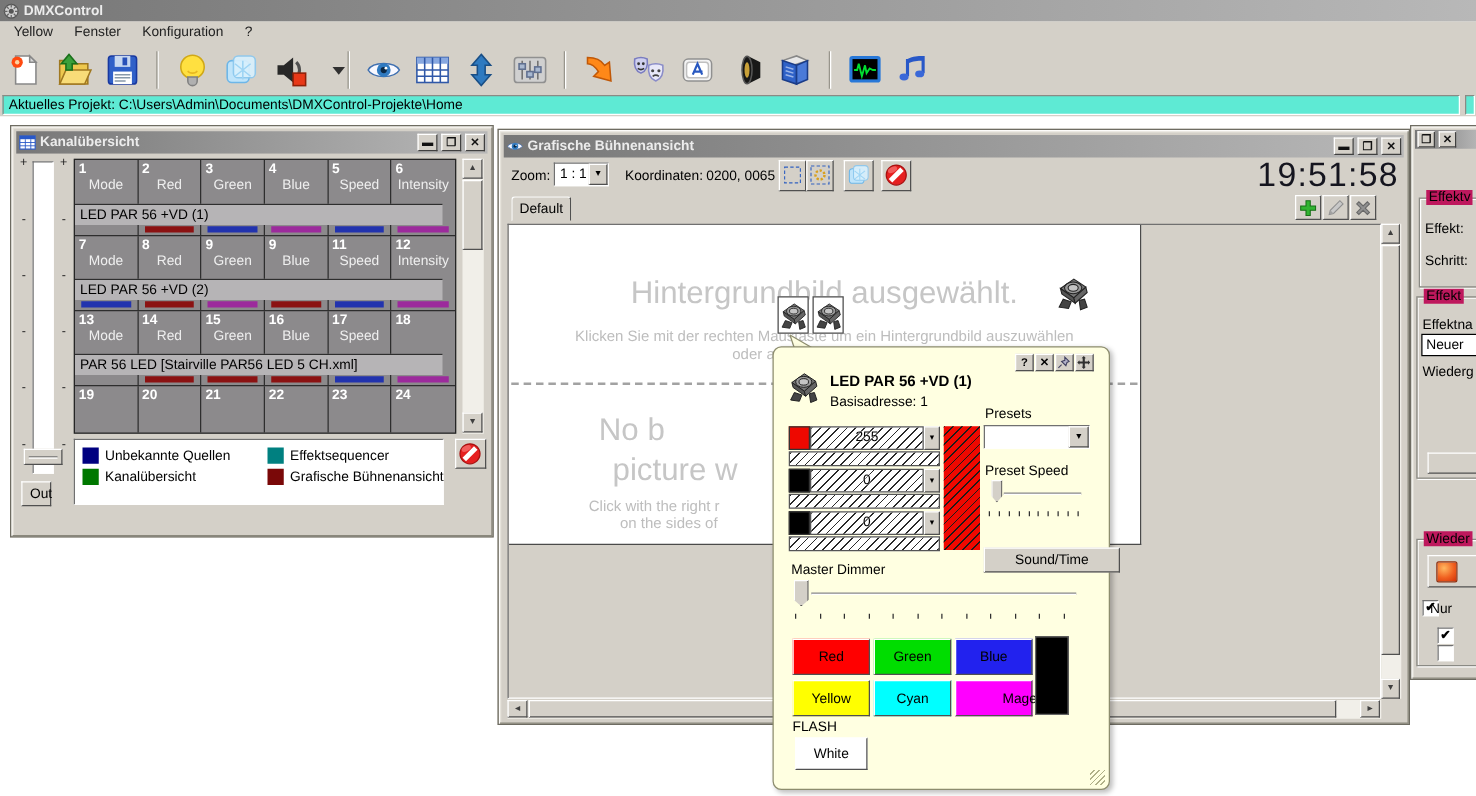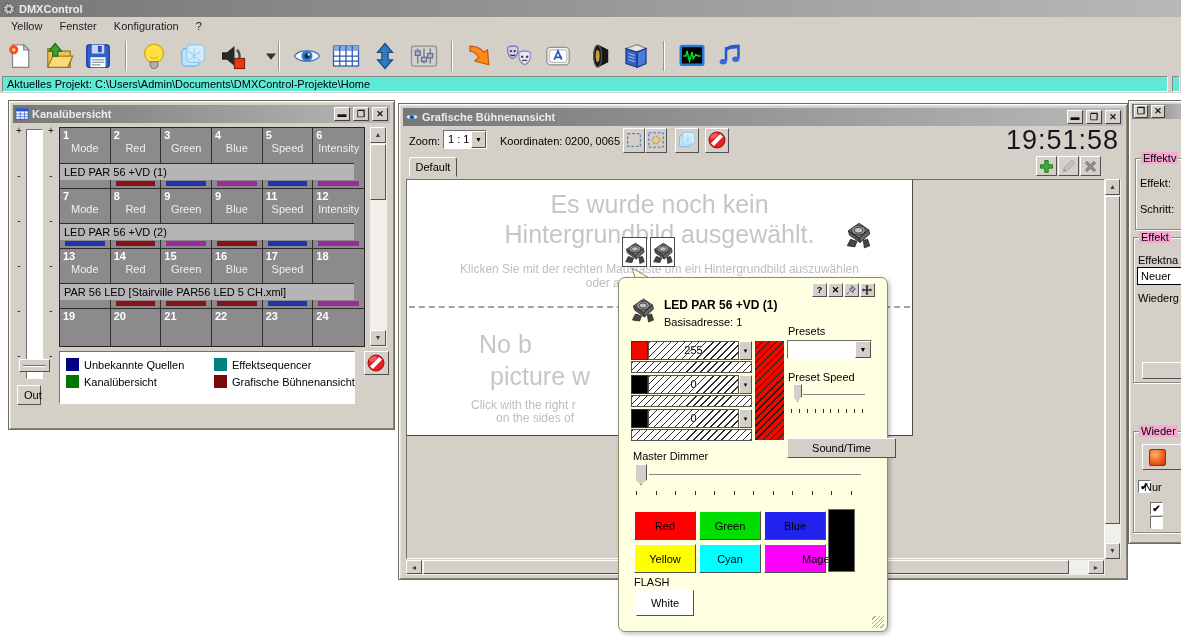--- a/index.html
+++ b/index.html
@@ -64,21 +64,21 @@
   .pval{position:absolute;left:0;right:0;top:2px;text-align:center;font-size:11px;color:#000;
         text-shadow:0 0 2px #fff,0 0 2px #fff;}
   .pspin{width:13px;flex:0 0 auto;font-size:7px;text-align:center;line-height:17px;}
   .pstrip{height:12px;margin-bottom:2px;border:1px solid #555;}
   .clrbtn{position:absolute;width:62px;height:29px;border:1px solid;border-color:#fff #505050 #505050 #fff;
           font-size:11px;color:#000;text-align:center;font-family:"Liberation Sans",sans-serif;}
   .tickrow{position:absolute;display:flex;justify-content:space-between;}
   .tick{width:1px;height:4px;background:#303030;}
   
   .grp{position:absolute;border:1px solid #8a8a84;box-shadow:inset 1px 1px 0 #fff, 1px 1px 0 #fff;}
-  .grplbl{position:absolute;top:-7px;left:5px;background:#f9a8d4;padding:0 2px;font-size:11px;white-space:nowrap;}
+  .grplbl{position:absolute;top:-7px;left:5px;background:#be185d;padding:0 2px;font-size:11px;white-space:nowrap;}
   .cb{position:absolute;width:13px;height:13px;background:#fff;border:1px solid;border-color:#707070 #fff #fff #707070;
       font-size:10px;line-height:11px;text-align:center;font-weight:bold;}
   .fixture{position:absolute;}
   .fixture svg{width:100%;height:100%;}
   .fixbox{background:#fff;border:1px solid #4a4a4a;}
   .grip{position:absolute;right:3px;bottom:3px;width:12px;height:12px;
         background:repeating-linear-gradient(135deg,transparent 0 2px,#b0b089 2px 3px);}
 </style>
 </head>
 <body>
@@ -568,21 +568,20 @@
       <span style="display:block;width:17px;height:16px;">
           <svg viewBox="0 0 20 20">
             <path d="M4 6l2-2 4 4 4-4 2 2-4 4 4 4-2 2-4-4-4 4-2-2 4-4z" fill="#909090" stroke="#686868"></path>
           </svg>
         </span>
     </button>
   </div>
 
   <div class="abs" style="left:7px;top:75px;width:699px;height:380px;background:#d4d0c8;border:1px solid;border-color:#707070 #fff #fff #707070;overflow:hidden;">
     <div style="position:absolute;left:0;top:0;width:506px;height:256px;background:#fff;border-right:1px solid #4a4a4a;border-bottom:1px solid #4a4a4a;">
-      <div class="bigmsg" style="top:10px;">Es wurde noch kein</div>
       <div class="bigmsg" style="top:40px;">Hintergrundbild ausgewählt.</div>
       <div class="hintmsg" style="top:82px;">Klicken Sie mit der rechten Maustaste um ein Hintergrundbild auszuwählen</div>
       <div class="hintmsg" style="top:96px;">oder auf eine der Seiten die</div>
       <div style="position:absolute;left:2px;right:2px;top:126px;border-top:2px dashed #a2a2a2;"></div>
       <div class="frag" style="left:72px;top:150px;font-size:25px;">No b</div>
       <div class="frag" style="left:83px;top:182px;font-size:25px;">picture w</div>
       <div class="frag" style="left:64px;top:218px;font-size:12px;color:#bdbdbd;">Click with the right r</div>
       <div class="frag" style="left:89px;top:231px;font-size:12px;color:#bdbdbd;">on the sides of</div>
       <div class="fixture fixbox" style="left:215px;top:57px;width:25px;height:30px;"><span><svg viewBox="0 0 26 30">
               <g stroke="#222" stroke-width="0.8">

